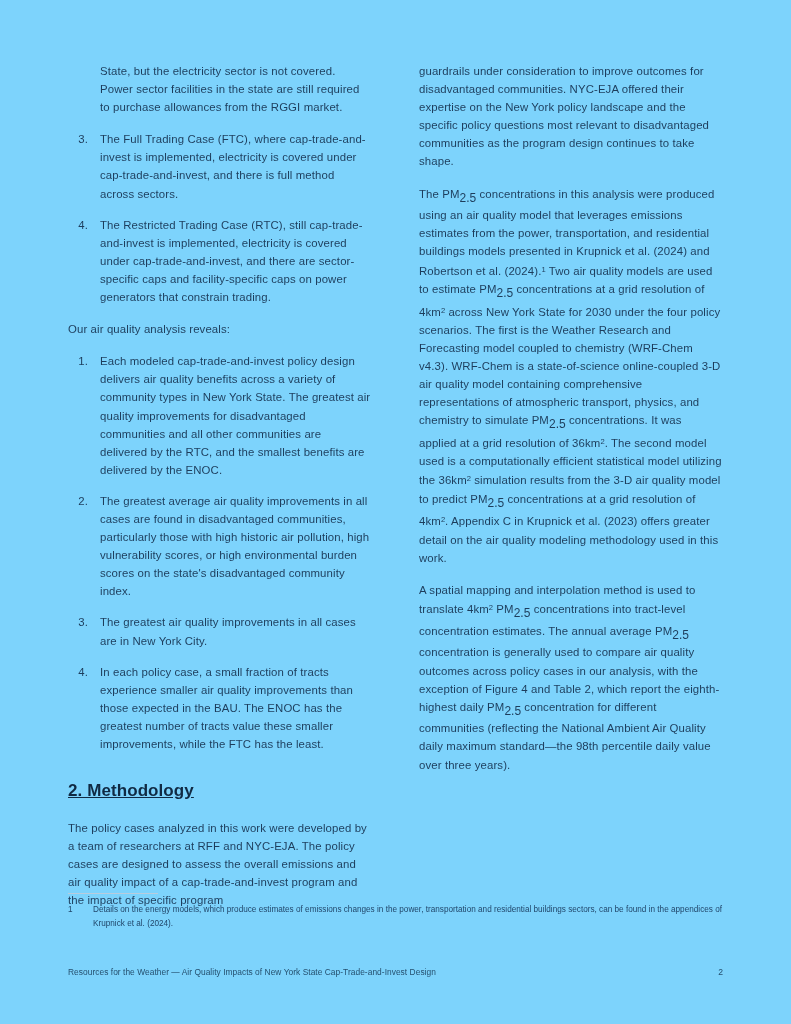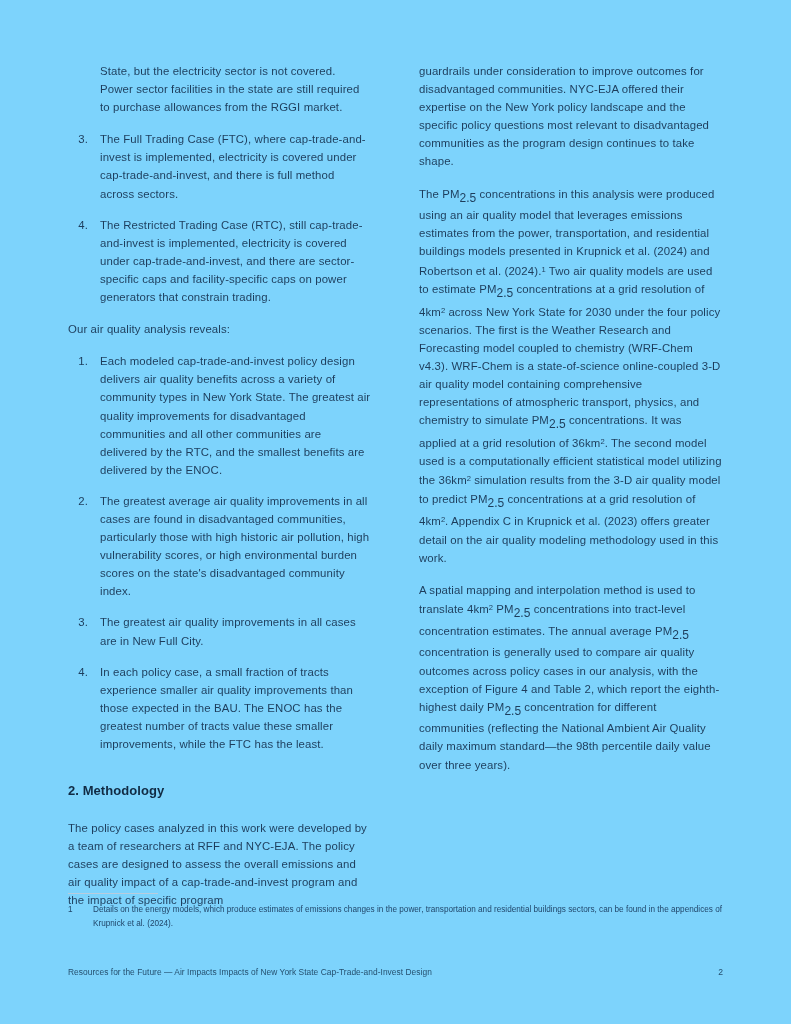--- a/index.html
+++ b/index.html
@@ -71,25 +71,26 @@
     width: 20px;
     text-align: right;
     font-size: 11.4px;
     line-height: 18.1px;
     color: #1d3d5c;
   }
 
   
   h2.section {
     margin: 26px 0 16px 0;
-    font-size: 13px;
+    font-size: 17px;
     line-height: 24px;
     font-weight: 700;
     color: #102a43;
     letter-spacing: 0.005em;
+    text-decoration: underline;
   }
   h2.section.first-right {
     margin-top: 28px;
   }
 
   
   sub.pm {
     font-size: 12px;
     vertical-align: -0.30em;
     letter-spacing: 0;
@@ -182,21 +183,21 @@
         <li>
           <span class="marker">1.</span>
           <span>Each modeled cap-trade-and-invest policy design delivers air quality benefits across a variety of community types in New York State. The greatest air quality improvements for disadvantaged communities and all other communities are delivered by the RTC, and the smallest benefits are delivered by the ENOC.</span>
         </li>
         <li>
           <span class="marker">2.</span>
           <span>The greatest average air quality improvements in all cases are found in disadvantaged communities, particularly those with high historic air pollution, high vulnerability scores, or high environmental burden scores on the state's disadvantaged community index.</span>
         </li>
         <li>
           <span class="marker">3.</span>
-          <span>The greatest air quality improvements in all cases are in New Full City.</span>
+          <span>The greatest air quality improvements in all cases are in New York City.</span>
         </li>
         <li>
           <span class="marker">4.</span>
           <span>In each policy case, a small fraction of tracts experience smaller air quality improvements than those expected in the BAU. The ENOC has the greatest number of tracts value these smaller improvements, while the FTC has the least.</span>
         </li>
       </ol>
 
       <h2 class="section">2. Methodology</h2>
 
       <p class="body">The policy cases analyzed in this work were developed by a team of researchers at RFF and NYC-EJA. The policy cases are designed to assess the overall emissions and air quality impact of a cap-trade-and-invest program and the impact of specific program</p>
@@ -220,17 +221,17 @@
 
   <div class="footnote-zone">
     <div class="footnote-rule"></div>
     <div class="footnote">
       <span class="fnum">1</span>
       <span>Details on the energy models, which produce estimates of emissions changes in the power, transportation and residential buildings sectors, can be found in the appendices of Krupnick et al. (2024).</span>
     </div>
   </div>
 
   <div class="page-footer">
-    <span>Resources for the Future — Air Impacts Impacts of New York State Cap-Trade-and-Invest Design</span>
+    <span>Resources for the Weather — Air Quality Impacts of New York State Cap-Trade-and-Invest Design</span>
     <span class="pnum">2</span>
   </div>
 
 </div>
 
 </body></html>

